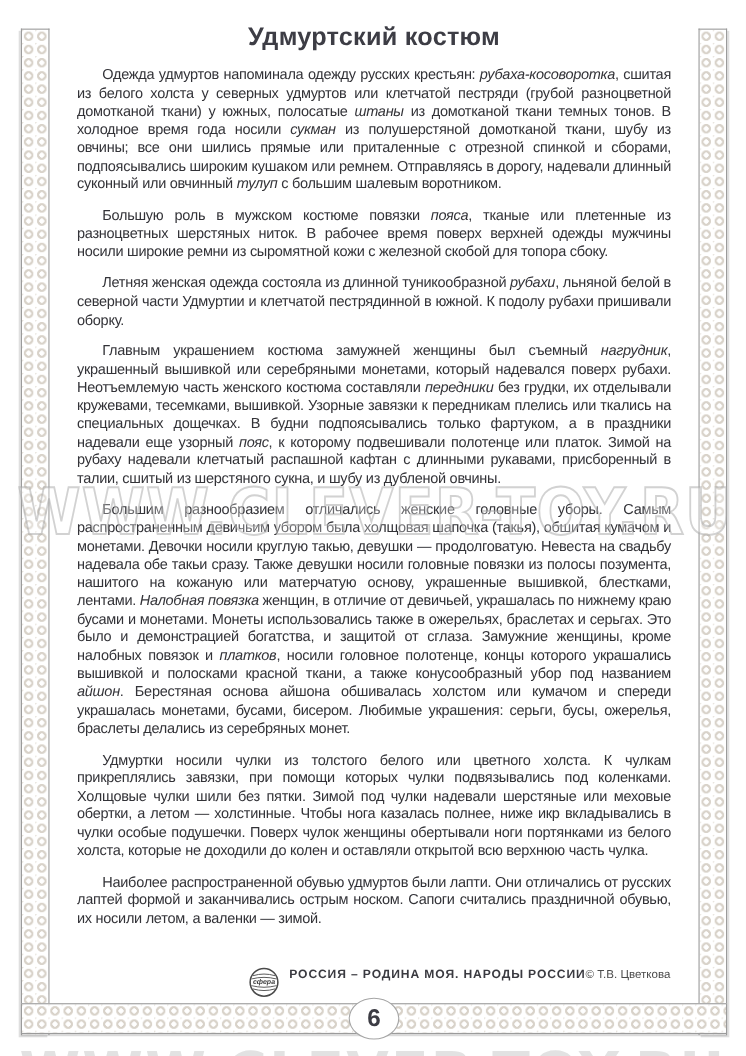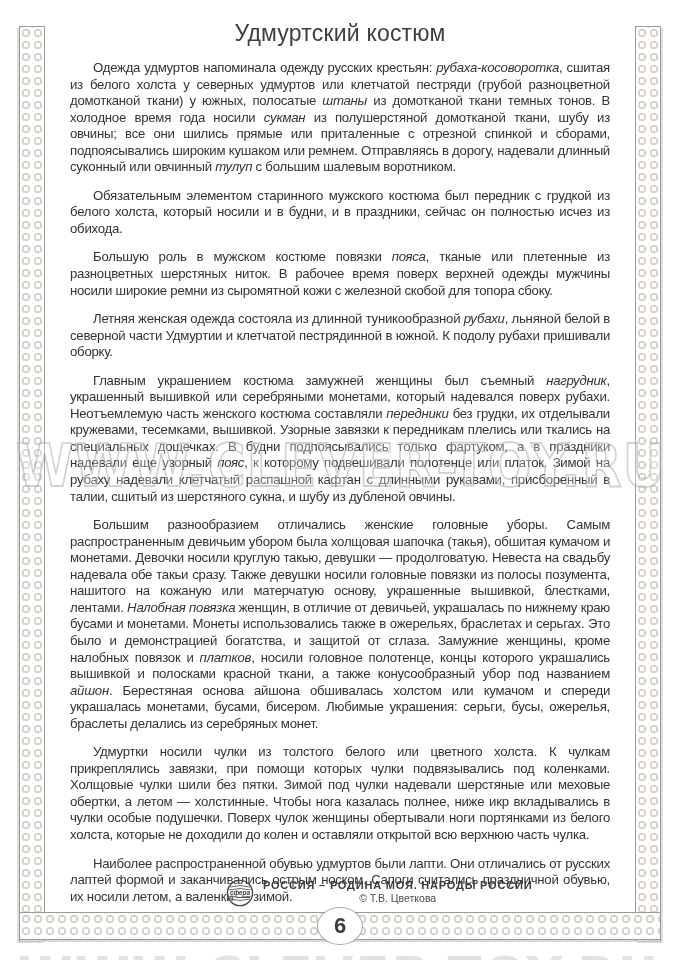--- a/index.html
+++ b/index.html
@@ -21,59 +21,58 @@
   .border-bottom{position:absolute;left:19px;right:17px;top:912px;height:26px;
     border:1px solid #9b9b9b;box-shadow:0 2px 0 rgba(150,150,150,.35);z-index:1;}
 
   .page-number-badge{position:absolute;left:317px;top:907px;width:44px;height:36px;
     background:#fff;border:1px solid #a5a5a5;border-radius:50%;z-index:5;
     display:flex;align-items:center;justify-content:center;
     font-size:22px;font-weight:bold;color:#3c3c44;}
 
   
   .content{position:absolute;left:58px;top:20px;width:564px;z-index:2;}
-  .title{margin:0 0 13px 0;text-align:center;font-size:23px;font-weight:normal;
+  .title{margin:0 0 13px 0;text-align:center;font-size:23px;font-weight:bold;
     color:#3d3d45;letter-spacing:.2px;}
   .body-text{font-size:13.2px;line-height:16.55px;color:#333338;text-align:justify;
     letter-spacing:-0.25px;}
   .para{margin:12px;text-indent:23px;}
   .para em{font-style:italic;}
 
   
   .watermark{position:absolute;left:16px;right:16px;text-align:center;white-space:nowrap;
     font-family:"DejaVu Sans",sans-serif;font-weight:800;pointer-events:none;z-index:3;}
   .wm-mid{top:436px;font-size:52px;letter-spacing:1px;transform:scaleY(1.12);
     color:rgba(255,255,255,0.28);-webkit-text-stroke:1.6px rgba(165,165,165,0.5);}
   .wm-bottom{top:946px;font-size:50px;letter-spacing:2px;color:rgba(190,190,190,0.45);}
 
   
   .footer{position:absolute;left:226px;top:879px;display:flex;align-items:flex-start;gap:9px;z-index:6;}
   .logo{display:block;}
-  .footer-text{display:flex;flex-direction:column;align-items:center;}
+  .footer-text{display:flex;flex-direction:row;align-items:center;}
   .series{font-size:11px;font-weight:bold;color:#3a3a40;letter-spacing:.8px;white-space:nowrap;}
   .copyright{font-size:10.5px;color:#4a4a4a;margin-top:1px;}
 </style>
 </head>
 <body>
 
 <div class="page">
 
   <div class="border-left lace"></div>
   <div class="border-right lace"></div>
   <div class="border-bottom lace"></div>
 
   <div class="page-number-badge">
     <span>6</span>
   </div>
 
   <div class="content">
     <h1 class="title">Удмуртский костюм</h1>
     <div class="body-text" id="paragraph-host">
         <p class="para"><span>Одежда удмуртов напоминала одежду русских крестьян: </span><em>рубаха-косоворотка</em><span>, сшитая из белого холста у северных удмуртов или клетчатой пестряди (грубой разноцветной домотканой ткани) у южных, полосатые </span><em>штаны</em><span> из домотканой ткани темных тонов. В холодное время года носили </span><em>сукман</em><span> из полушерстяной домотканой ткани, шубу из овчины; все они шились прямые или приталенные с отрезной спинкой и сборами, подпоясывались широким кушаком или ремнем. Отправляясь в дорогу, надевали длинный суконный или овчинный </span><em>тулуп</em><span> с большим шалевым воротником.</span></p>
-        <p class="para"><span>Обязательным элементом старинного мужского костюма был передник с грудкой из белого холста, который носили и в будни, и в праздники, сейчас он полностью исчез из обихода.</span></p>
         <p class="para"><span>Большую роль в мужском костюме повязки </span><em>пояса</em><span>, тканые или плетенные из разноцветных шерстяных ниток. В рабочее время поверх верхней одежды мужчины носили широкие ремни из сыромятной кожи с железной скобой для топора сбоку.</span></p>
         <p class="para"><span>Летняя женская одежда состояла из длинной туникообразной </span><em>рубахи</em><span>, льняной белой в северной части Удмуртии и клетчатой пестрядинной в южной. К подолу рубахи пришивали оборку.</span></p>
         <p class="para"><span>Главным украшением костюма замужней женщины был съемный </span><em>нагрудник</em><span>, украшенный вышивкой или серебряными монетами, который надевался поверх рубахи. Неотъемлемую часть женского костюма составляли </span><em>передники</em><span> без грудки, их отделывали кружевами, тесемками, вышивкой. Узорные завязки к передникам плелись или ткались на специальных дощечках. В будни подпоясывались только фартуком, а в праздники надевали еще узорный </span><em>пояс</em><span>, к которому подвешивали полотенце или платок. Зимой на рубаху надевали клетчатый распашной кафтан с длинными рукавами, присборенный в талии, сшитый из шерстяного сукна, и шубу из дубленой овчины.</span></p>
         <p class="para"><span>Большим разнообразием отличались женские головные уборы. Самым распространенным девичьим убором была холщовая шапочка (такья), обшитая кумачом и монетами. Девочки носили круглую такью, девушки — продолговатую. Невеста на свадьбу надевала обе такьи сразу. Также девушки носили головные повязки из полосы позумента, нашитого на кожаную или матерчатую основу, украшенные вышивкой, блестками, лентами. </span><em>Налобная повязка</em><span> женщин, в отличие от девичьей, украшалась по нижнему краю бусами и монетами. Монеты использовались также в ожерельях, браслетах и серьгах. Это было и демонстрацией богатства, и защитой от сглаза. Замужние женщины, кроме налобных повязок и </span><em>платков</em><span>, носили головное полотенце, концы которого украшались вышивкой и полосками красной ткани, а также конусообразный убор под названием </span><em>айшон</em><span>. Берестяная основа айшона обшивалась холстом или кумачом и спереди украшалась монетами, бусами, бисером. Любимые украшения: серьги, бусы, ожерелья, браслеты делались из серебряных монет.</span></p>
         <p class="para"><span>Удмуртки носили чулки из толстого белого или цветного холста. К чулкам прикреплялись завязки, при помощи которых чулки подвязывались под коленками. Холщовые чулки шили без пятки. Зимой под чулки надевали шерстяные или меховые обертки, а летом — холстинные. Чтобы нога казалась полнее, ниже икр вкладывались в чулки особые подушечки. Поверх чулок женщины обертывали ноги портянками из белого холста, которые не доходили до колен и оставляли открытой всю верхнюю часть чулка.</span></p>
         <p class="para"><span>Наиболее распространенной обувью удмуртов были лапти. Они отличались от русских лаптей формой и заканчивались острым носком. Сапоги считались праздничной обувью, их носили летом, а валенки — зимой.</span></p>
       </div>
   </div>
 
   <div class="watermark wm-mid">WWW.CLEVER-TOY.RU</div>

